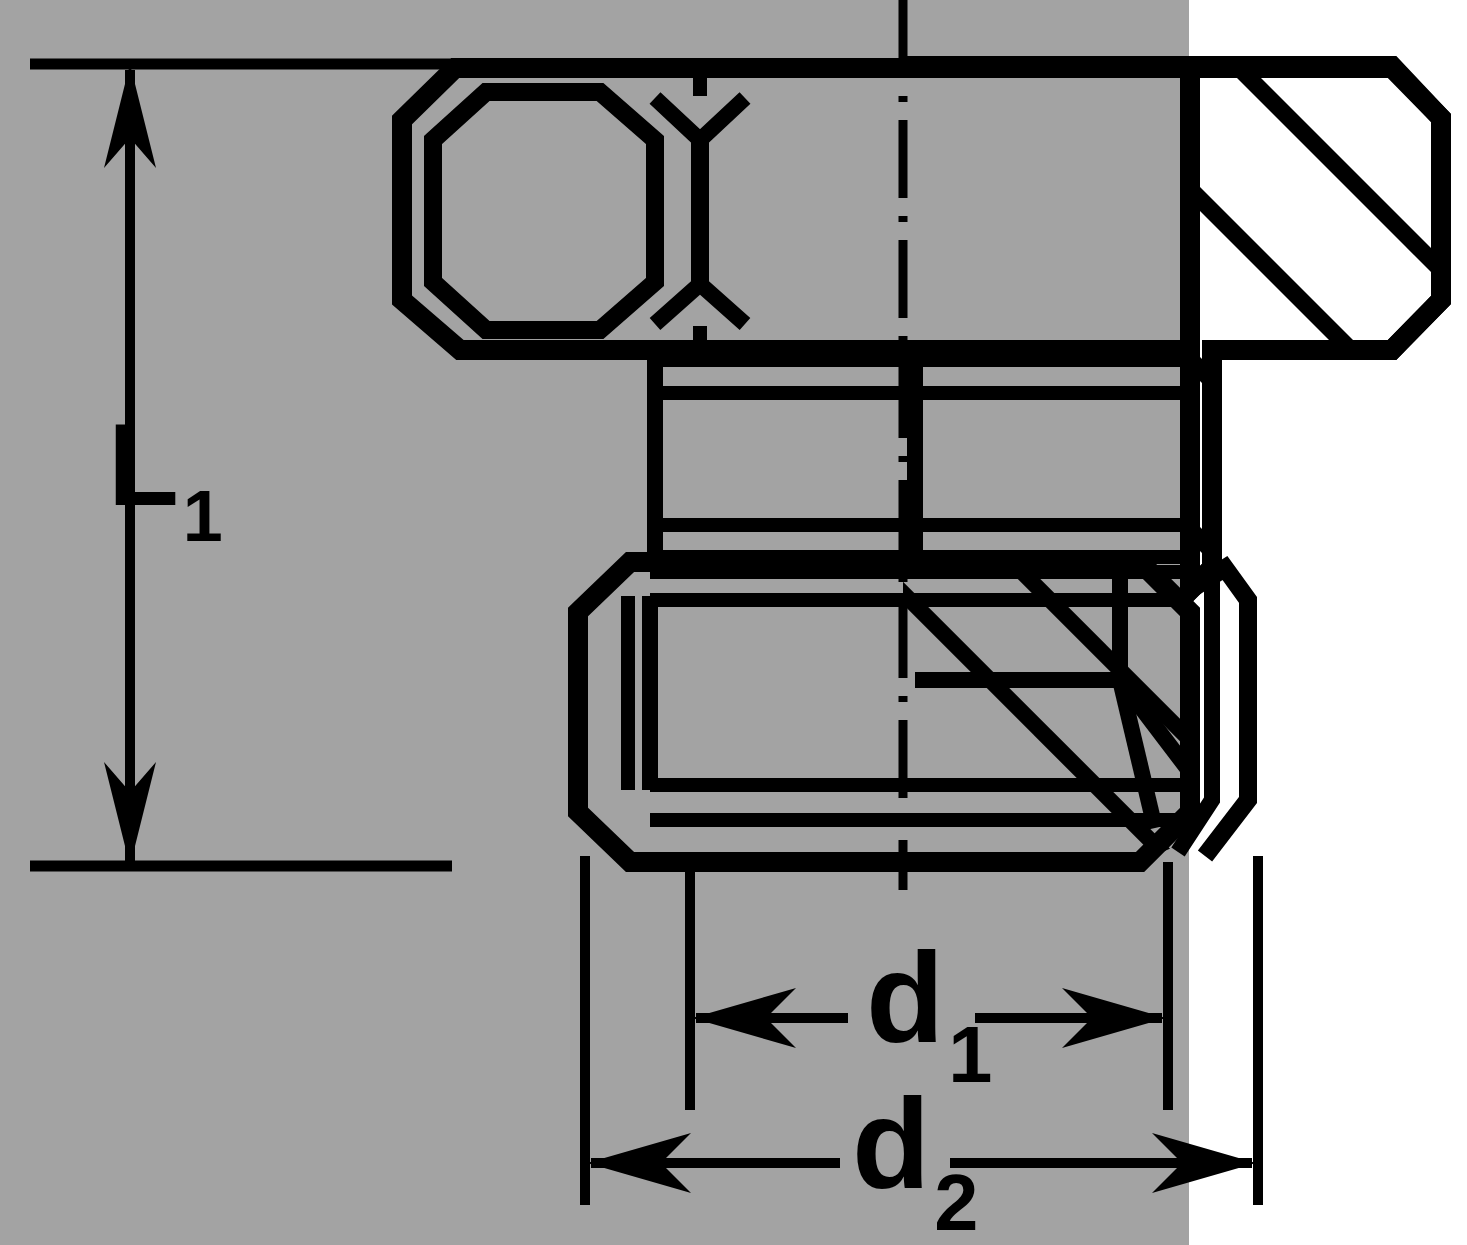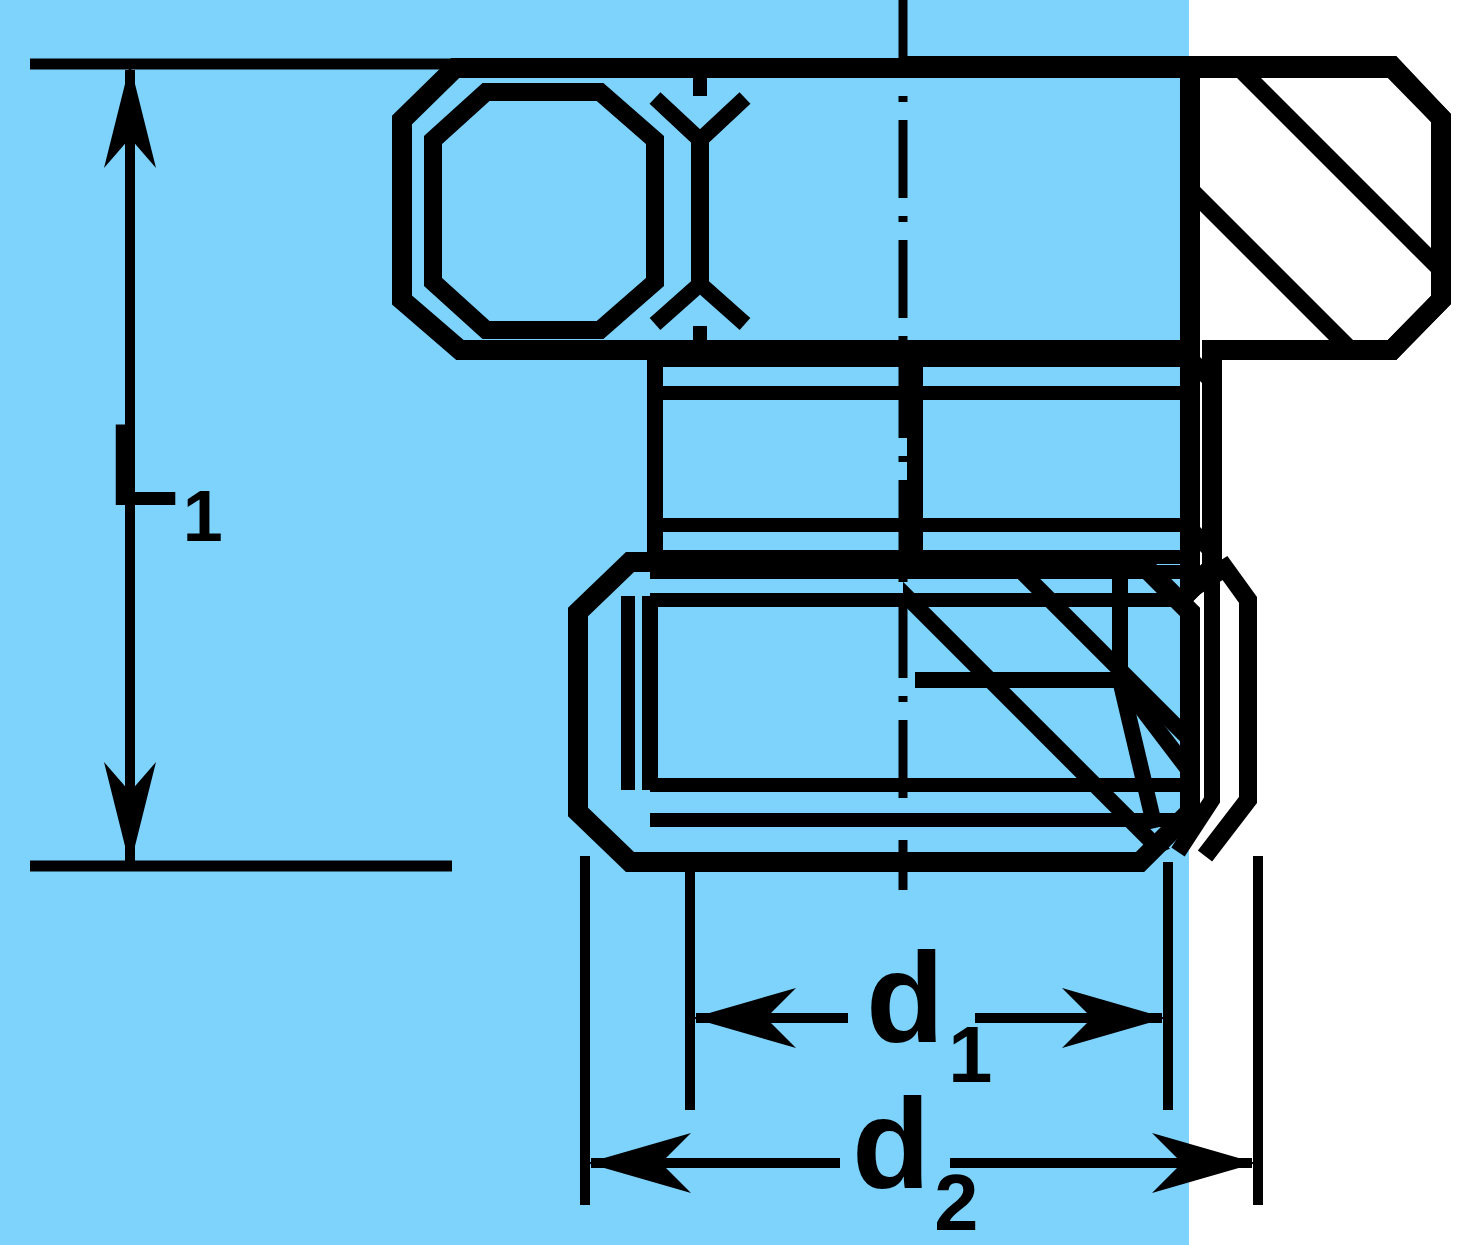--- a/index.html
+++ b/index.html
@@ -10,21 +10,21 @@
   body {
     width: 1467px;
     height: 1245px;
     font-family: "Liberation Sans", sans-serif;
     overflow: hidden;
   }
   #drawing-root {
     position: relative;
     width: 1189px;
     height: 1245px;
-    background: #7dd3fc;
+    background: #a3a3a3;
   }
   #drawing-svg {
     position: absolute;
     left: 0;
     top: 0;
     width: 1467px;
     height: 1245px;
     display: block;
   }
   .dim-label {

